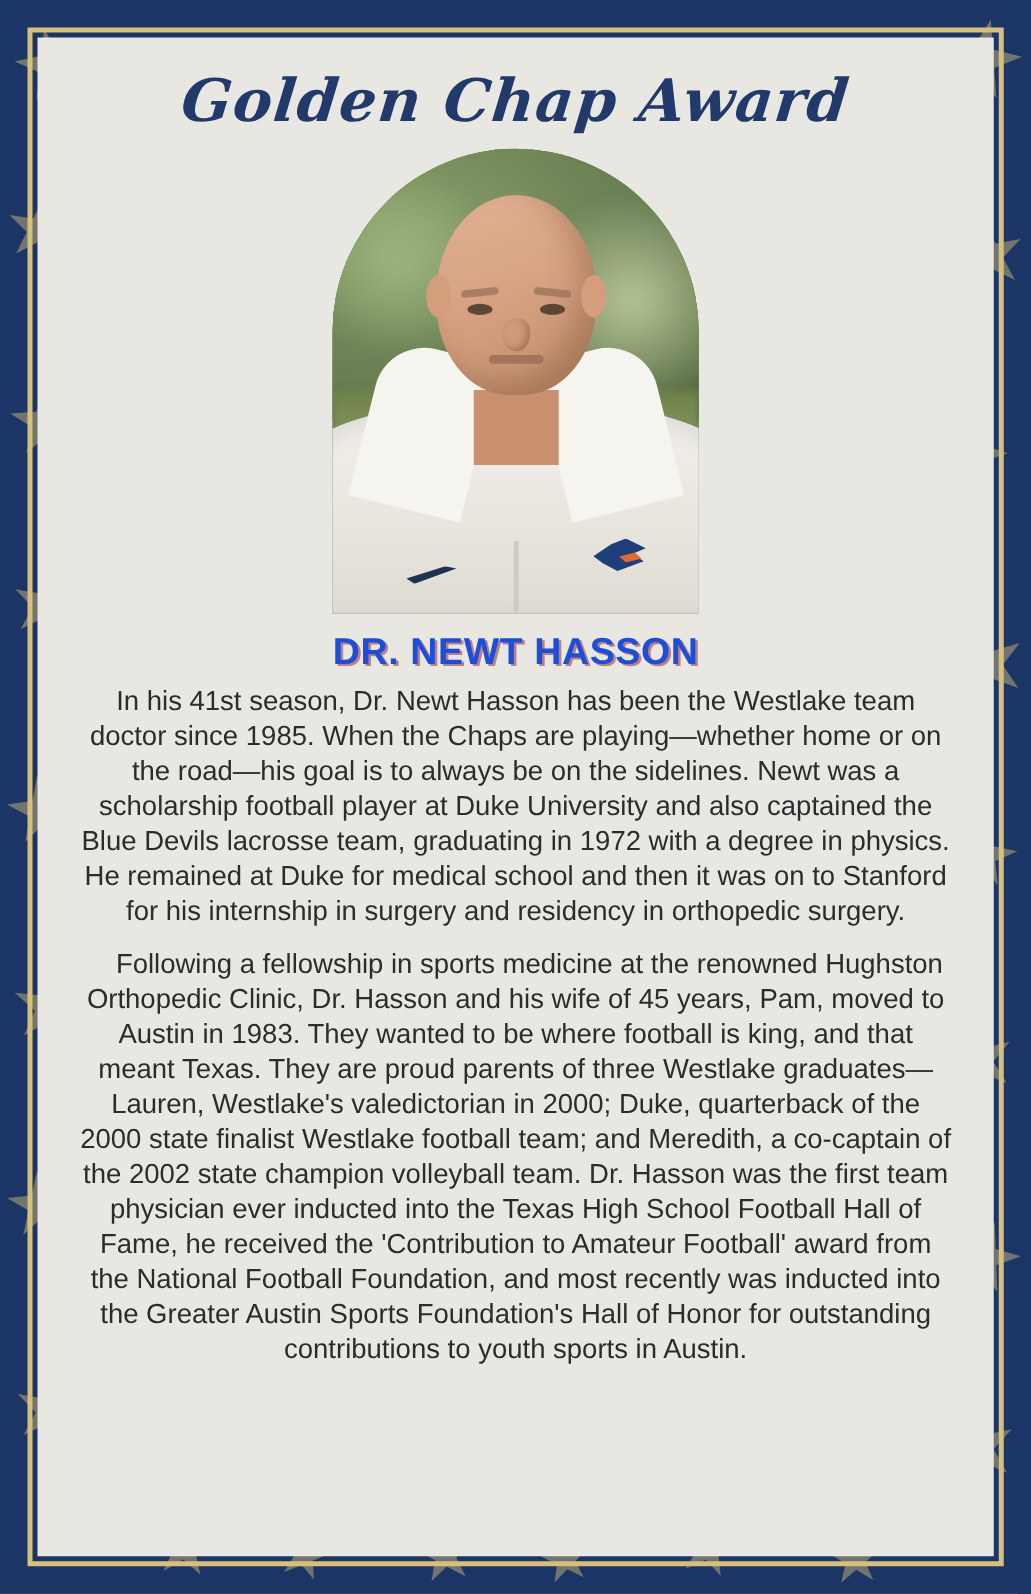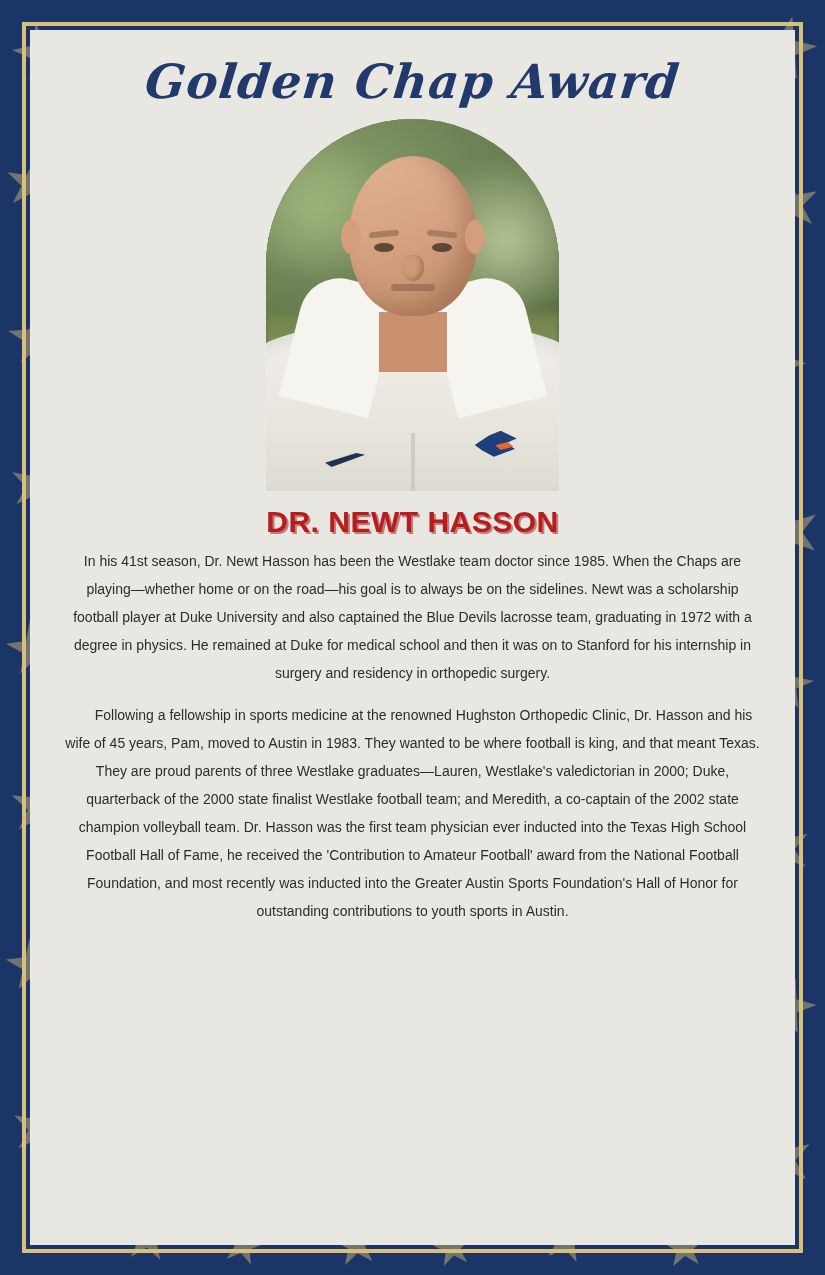--- a/index.html
+++ b/index.html
@@ -258,30 +258,30 @@
     clip-path: polygon(0% 40%, 70% 0%, 100% 60%, 30% 100%);
   }
 
   
   .name {
     text-align: center;
     font-family: "Liberation Sans", sans-serif;
     font-weight: 700;
     font-size: 30px;
     letter-spacing: 0.5px;
-    color: #b91c1c;
+    color: #1d4ed8;
     margin: 14px 0 4px 0;
     text-shadow: 2px 2px 0 rgba(150,40,50,0.55);
   }
 
   
   .bio {
     text-align: center;
     font-family: "Liberation Sans", sans-serif;
-    font-size: 14px;
+    font-size: 22px;
     line-height: 28px;
     color: #2c2c2c;
     margin: 8px 6px 0 6px;
   }
   .bio.second {
     margin-top: 14px;
     text-indent: 22px;
   }
 </style>
 </head>

